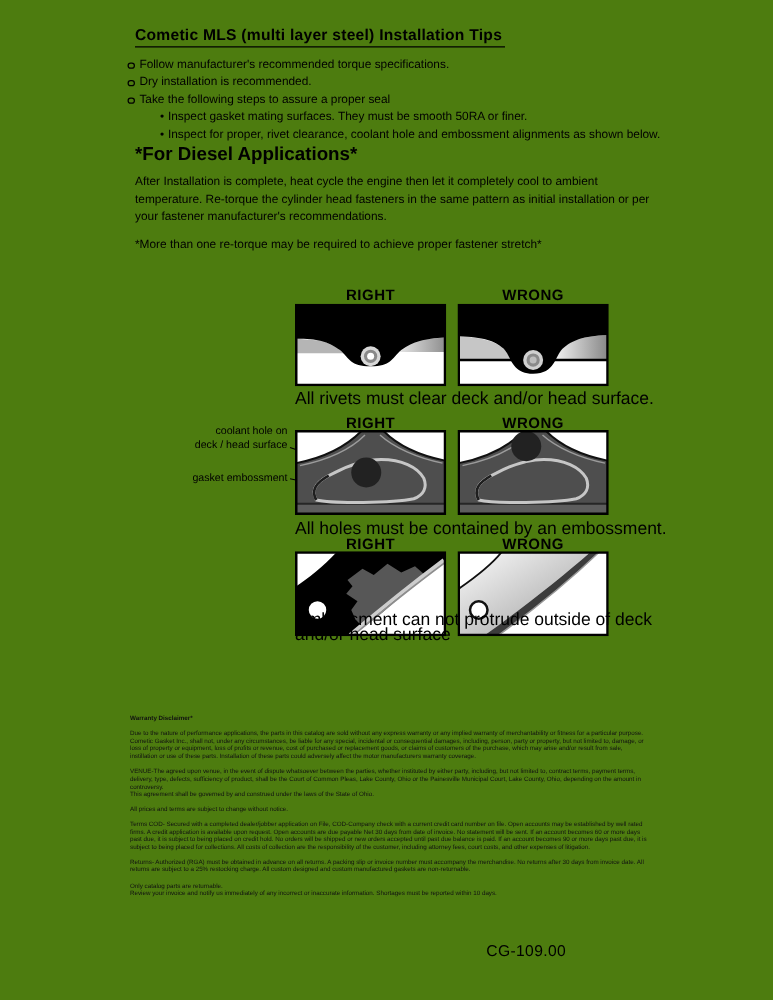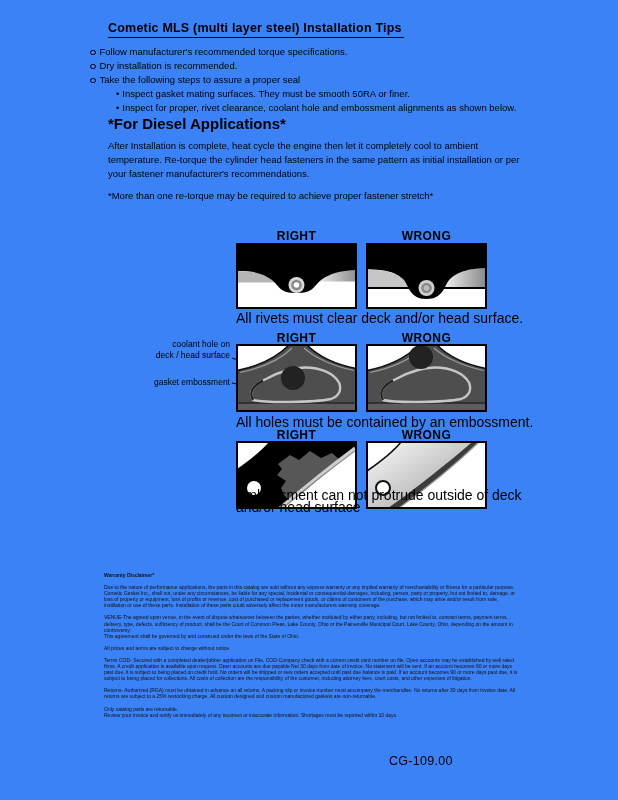--- a/index.html
+++ b/index.html
@@ -1,26 +1,26 @@
 <!DOCTYPE html>
 <html><head>
 <meta charset="utf-8">
 <style>
   html,body{margin:0;padding:0;background:#ffffff;}
   .page{
-    position:relative;width:618px;height:800px;background:#3b82f6;
+    position:relative;width:618px;height:800px;background:#4d7c0f;
     font-family:"Liberation Sans", sans-serif;color:#000;overflow:hidden;
   }
   
   .title{
     position:absolute;left:108px;top:21px;font-size:12.5px;font-weight:bold;
     border-bottom:1.5px solid #000;padding:0 2px 2px 0;letter-spacing:0.2px;
   }
   
-  .tips{position:absolute;left:90px;top:45px;width:452px;font-size:9.5px;}
+  .tips{position:absolute;left:102px;top:45px;width:452px;font-size:9.5px;}
   .tip{display:flex;align-items:flex-start;line-height:14px;}
   .tip .b-open{flex:none;width:3.5px;height:3.5px;border:1px solid #000;border-radius:50%;margin:4.5px 4px 0 0;}
   .tip .b-dot{flex:none;margin:0 3px 0 0;font-size:9.5px;}
   .tip.sub{margin-left:26px;}
   
   .diesel{position:absolute;left:108px;top:117px;width:416px;font-size:9.5px;line-height:14px;}
   .diesel h2{font-size:15px;font-weight:bold;margin:0 0 8px 0;}
   .diesel p{margin:0 0 8px 0;}
   
   .lbl{position:absolute;width:121px;text-align:center;font-weight:bold;font-size:12px;letter-spacing:0.4px;}

